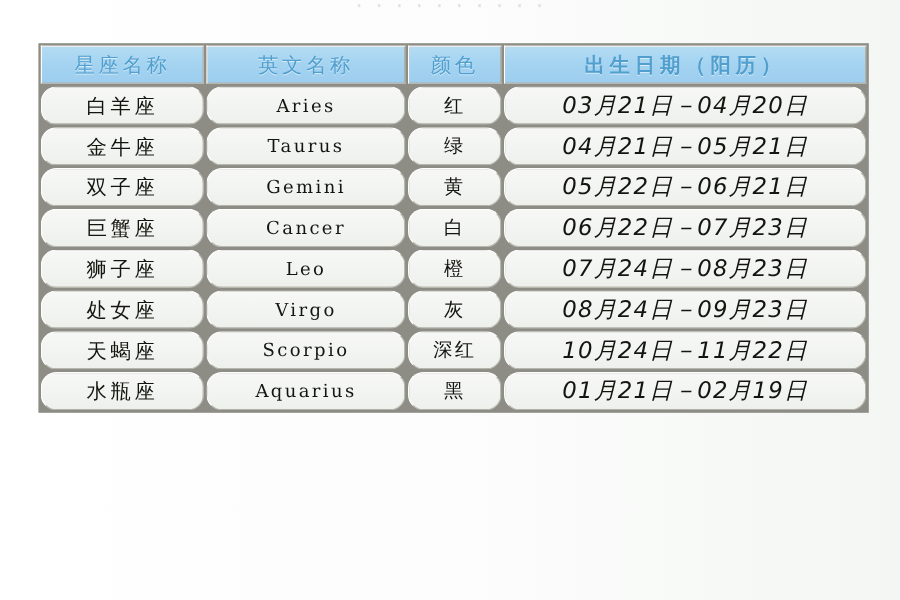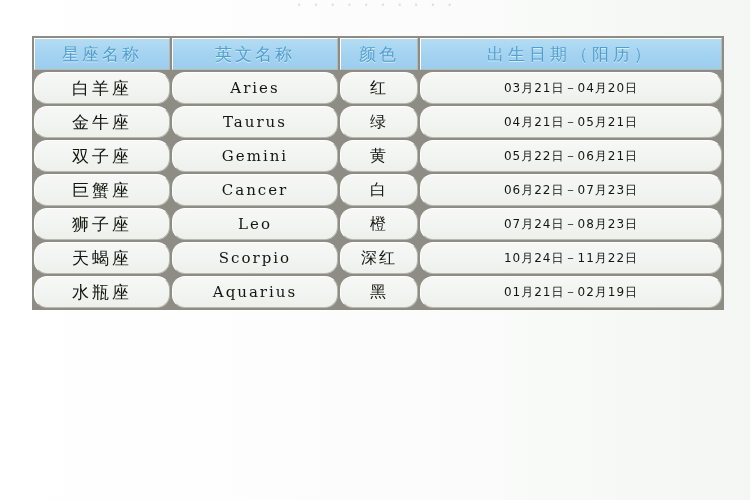--- a/index.html
+++ b/index.html
@@ -74,21 +74,21 @@
     color: #4f9fd0;
     font-size: 17px;
     letter-spacing: 3px;
     text-shadow: 0 1px 0 rgba(255,255,255,0.55);
     height: 37px;
     border-top: 1px solid #d8eefb;
     border-left: 1px solid #d8eefb;
     border-right: 1px solid #7fb4d6;
     border-bottom: 1px solid #7fb4d6;
   }
-  thead th.h-date { letter-spacing: 4px; }
+  thead th.h-date { letter-spacing: 4px; font-weight: bold; }
 
   
   tbody td {
     background: linear-gradient(to bottom, #f7f8f6 0%, #f2f4f1 55%, #eef0ec 100%);
     color: #15150f;
     border-radius: 13px;
   }
 
   td.c-name {
     font-size: 17px;
@@ -98,23 +98,24 @@
   td.c-en {
     font-size: 15px;
     letter-spacing: 2px;
     font-family: "DejaVu Serif", "Liberation Serif", serif;
   }
   td.c-color {
     font-size: 16px;
     letter-spacing: 2px;
   }
   td.c-date {
-    font-size: 12px;
+    font-size: 19px;
     letter-spacing: 1px;
     font-family: "DejaVu Sans", "Liberation Sans", sans-serif;
+    font-style: italic;
   }
 
   
   col.w-name  { width: 136px; }
   col.w-en    { width: 166px; }
   col.w-color { width: 78px; }
   col.w-date  { width: 302px; }
 
   
   #page { filter: saturate(0.97); }
@@ -168,20 +169,26 @@
             <td class="c-color">白</td>
             <td class="c-date">06月22日－07月23日</td>
           </tr>
           <tr>
             <td class="c-name">狮子座</td>
             <td class="c-en">Leo</td>
             <td class="c-color">橙</td>
             <td class="c-date">07月24日－08月23日</td>
           </tr>
           <tr>
+            <td class="c-name">处女座</td>
+            <td class="c-en">Virgo</td>
+            <td class="c-color">灰</td>
+            <td class="c-date">08月24日－09月23日</td>
+          </tr>
+          <tr>
             <td class="c-name">天蝎座</td>
             <td class="c-en">Scorpio</td>
             <td class="c-color">深红</td>
             <td class="c-date">10月24日－11月22日</td>
           </tr>
           <tr>
             <td class="c-name">水瓶座</td>
             <td class="c-en">Aquarius</td>
             <td class="c-color">黑</td>
             <td class="c-date">01月21日－02月19日</td>

